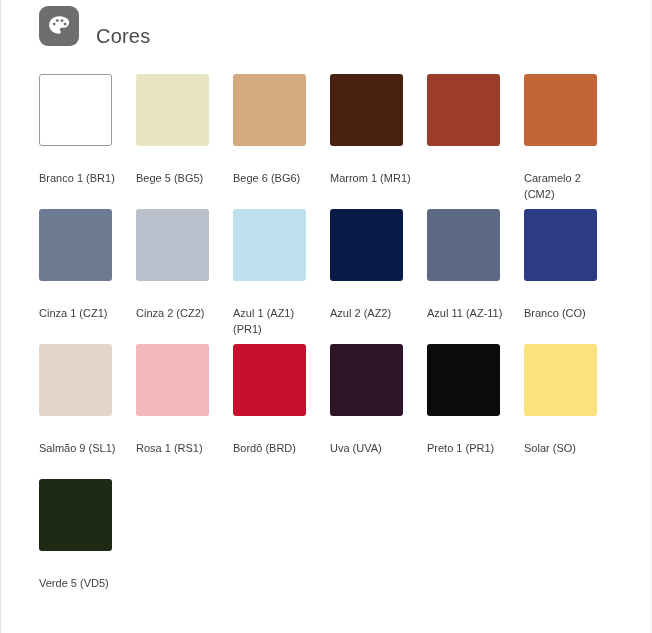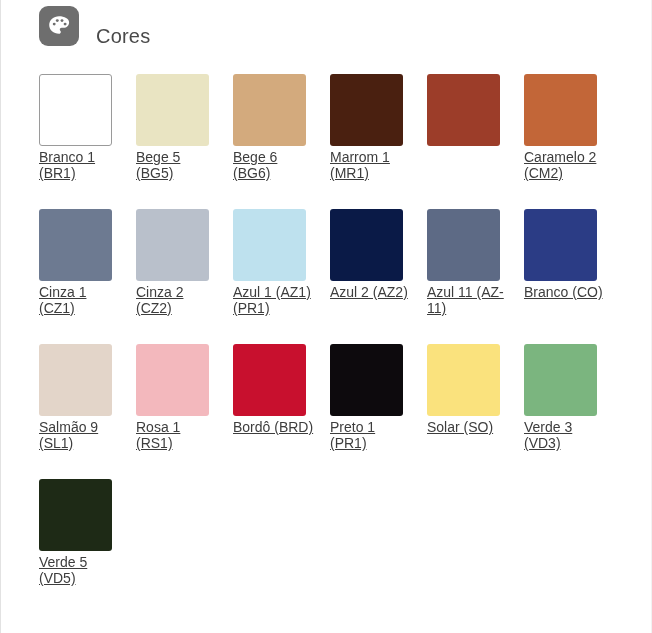--- a/index.html
+++ b/index.html
@@ -64,27 +64,26 @@
   .chip {
     width: 73px;
     height: 72px;
     border-radius: 3px;
     box-sizing: border-box;
   }
   .chip.outlined {
     border: 1px solid #9a9a9a;
   }
   .chip-label {
-    margin-top: 3px;
-    font-size: 14px;
+    margin-top: 24px;
+    font-size: 11px;
     line-height: 16px;
     color: #3d3d3d;
     width: 82px;
     word-wrap: break-word;
-    text-decoration: underline;
   }
 </style>
 </head>
 <body>
 
 <div class="page">
 
   <div class="header">
     <span class="palette-icon">
       <svg width="26" height="26" viewBox="0 0 26 26" aria-hidden="true">
@@ -152,30 +151,30 @@
       </div>
       <div class="swatch-cell">
         <div class="chip" style="background: rgb(243, 184, 189);"></div>
         <div class="chip-label">Rosa 1 (RS1)</div>
       </div>
       <div class="swatch-cell">
         <div class="chip" style="background: rgb(200, 16, 46);"></div>
         <div class="chip-label">Bordô (BRD)</div>
       </div>
       <div class="swatch-cell">
+        <div class="chip" style="background: rgb(46, 21, 38);"></div>
+        <div class="chip-label">Uva (UVA)</div>
+      </div>
+      <div class="swatch-cell">
         <div class="chip" style="background: rgb(13, 10, 13);"></div>
         <div class="chip-label">Preto 1 (PR1)</div>
       </div>
       <div class="swatch-cell">
         <div class="chip" style="background: rgb(250, 226, 125);"></div>
         <div class="chip-label">Solar (SO)</div>
-      </div>
-      <div class="swatch-cell">
-        <div class="chip" style="background: rgb(123, 181, 127);"></div>
-        <div class="chip-label">Verde 3 (VD3)</div>
       </div>
       <div class="swatch-cell">
         <div class="chip" style="background: rgb(30, 42, 22);"></div>
         <div class="chip-label">Verde 5 (VD5)</div>
       </div>
     </div>
 
 </div>
 
 </body></html>

